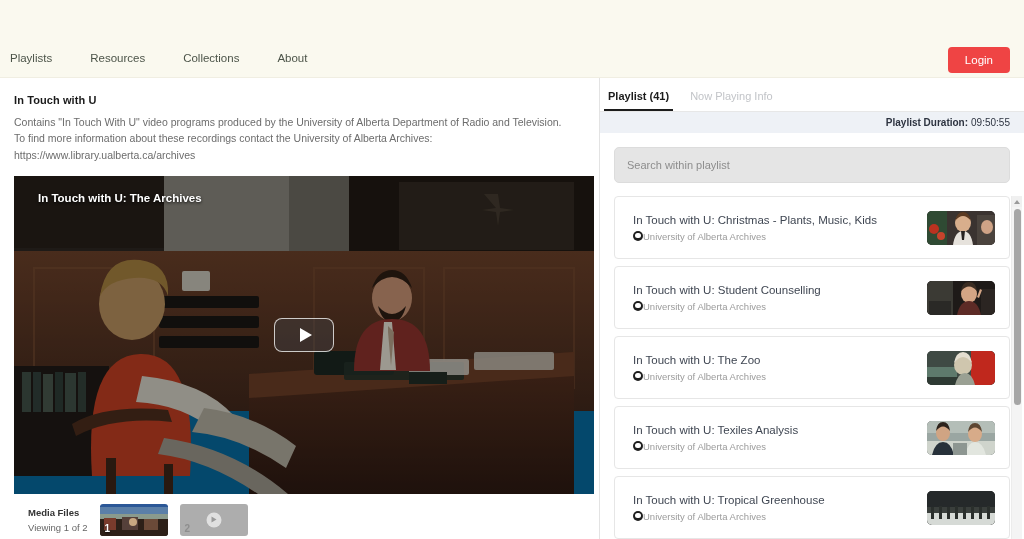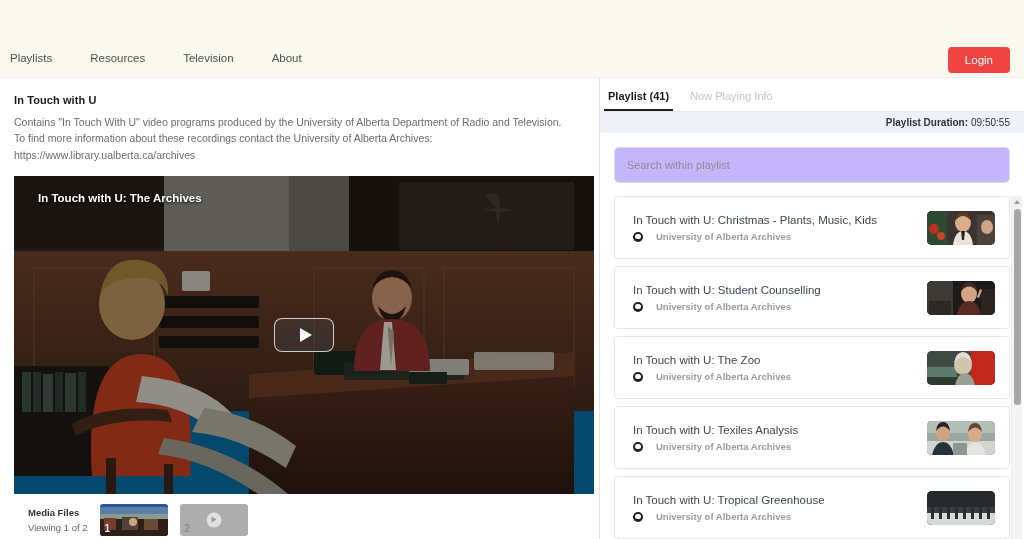--- a/index.html
+++ b/index.html
@@ -167,21 +167,21 @@
     font-size: 10px; color: #2d3340;
   }
   .duration-bar .lbl { font-weight: bold; margin-right: 3px; }
 
   .search-wrap { padding: 14px 14px 0 14px; }
   .search-input {
     width: 100%; height: 36px;
     border: 1px solid #dcdcdc; border-radius: 5px;
     padding: 0 12px; font-size: 11px;
     font-family: inherit; color: #333;
-    background: #c4b5fd; outline: none;
+    background: #e5e5e5; outline: none;
   }
   .search-input::placeholder { color: #8d8d8d; }
 
   .list-area {
     position: relative;
     margin-top: 13px;
     height: 352px;
     overflow: hidden;
     padding: 0 14px 0 14px;
   }
@@ -194,22 +194,22 @@
     justify-content: space-between;
     padding: 0 14px 0 18px;
     background: #fff; cursor: pointer;
   }
   .pl-text { min-width: 0; }
   .pl-title {
     font-size: 11.5px; color: #3f4652;
     margin-bottom: 5px; white-space: nowrap;
   }
   .pl-sub {
-    display: flex; align-items: flex-end; gap: 13px;
-    font-size: 9.5px; color: #9b9b9b; font-weight: bold;
+    display: flex; align-items: flex-start; gap: 0;
+    font-size: 9.5px; color: #9b9b9b;
   }
   .disc-icon {
     width: 10px; height: 10px; border-radius: 50%;
     background: #1e1e1e; position: relative; flex: none;
   }
   .disc-icon::after {
     content: ""; position: absolute;
     left: 2.2px; top: 2.2px;
     width: 5.6px; height: 5.6px;
     border-radius: 50%; background: #fff;
@@ -247,21 +247,21 @@
   }
 </style>
 </head>
 <body>
 
 <div class="site-header">
 
   <nav class="mainnav">
     <a href="#">Playlists</a>
     <a href="#">Resources</a>
-    <a href="#">Television</a>
+    <a href="#">Collections</a>
     <a href="#">About</a>
   </nav>
 
   <button class="login-btn">Login</button>
 </div>
 
 <div class="content">
 
   <div class="left-pane">
     <div class="page-title">In Touch with U</div>

